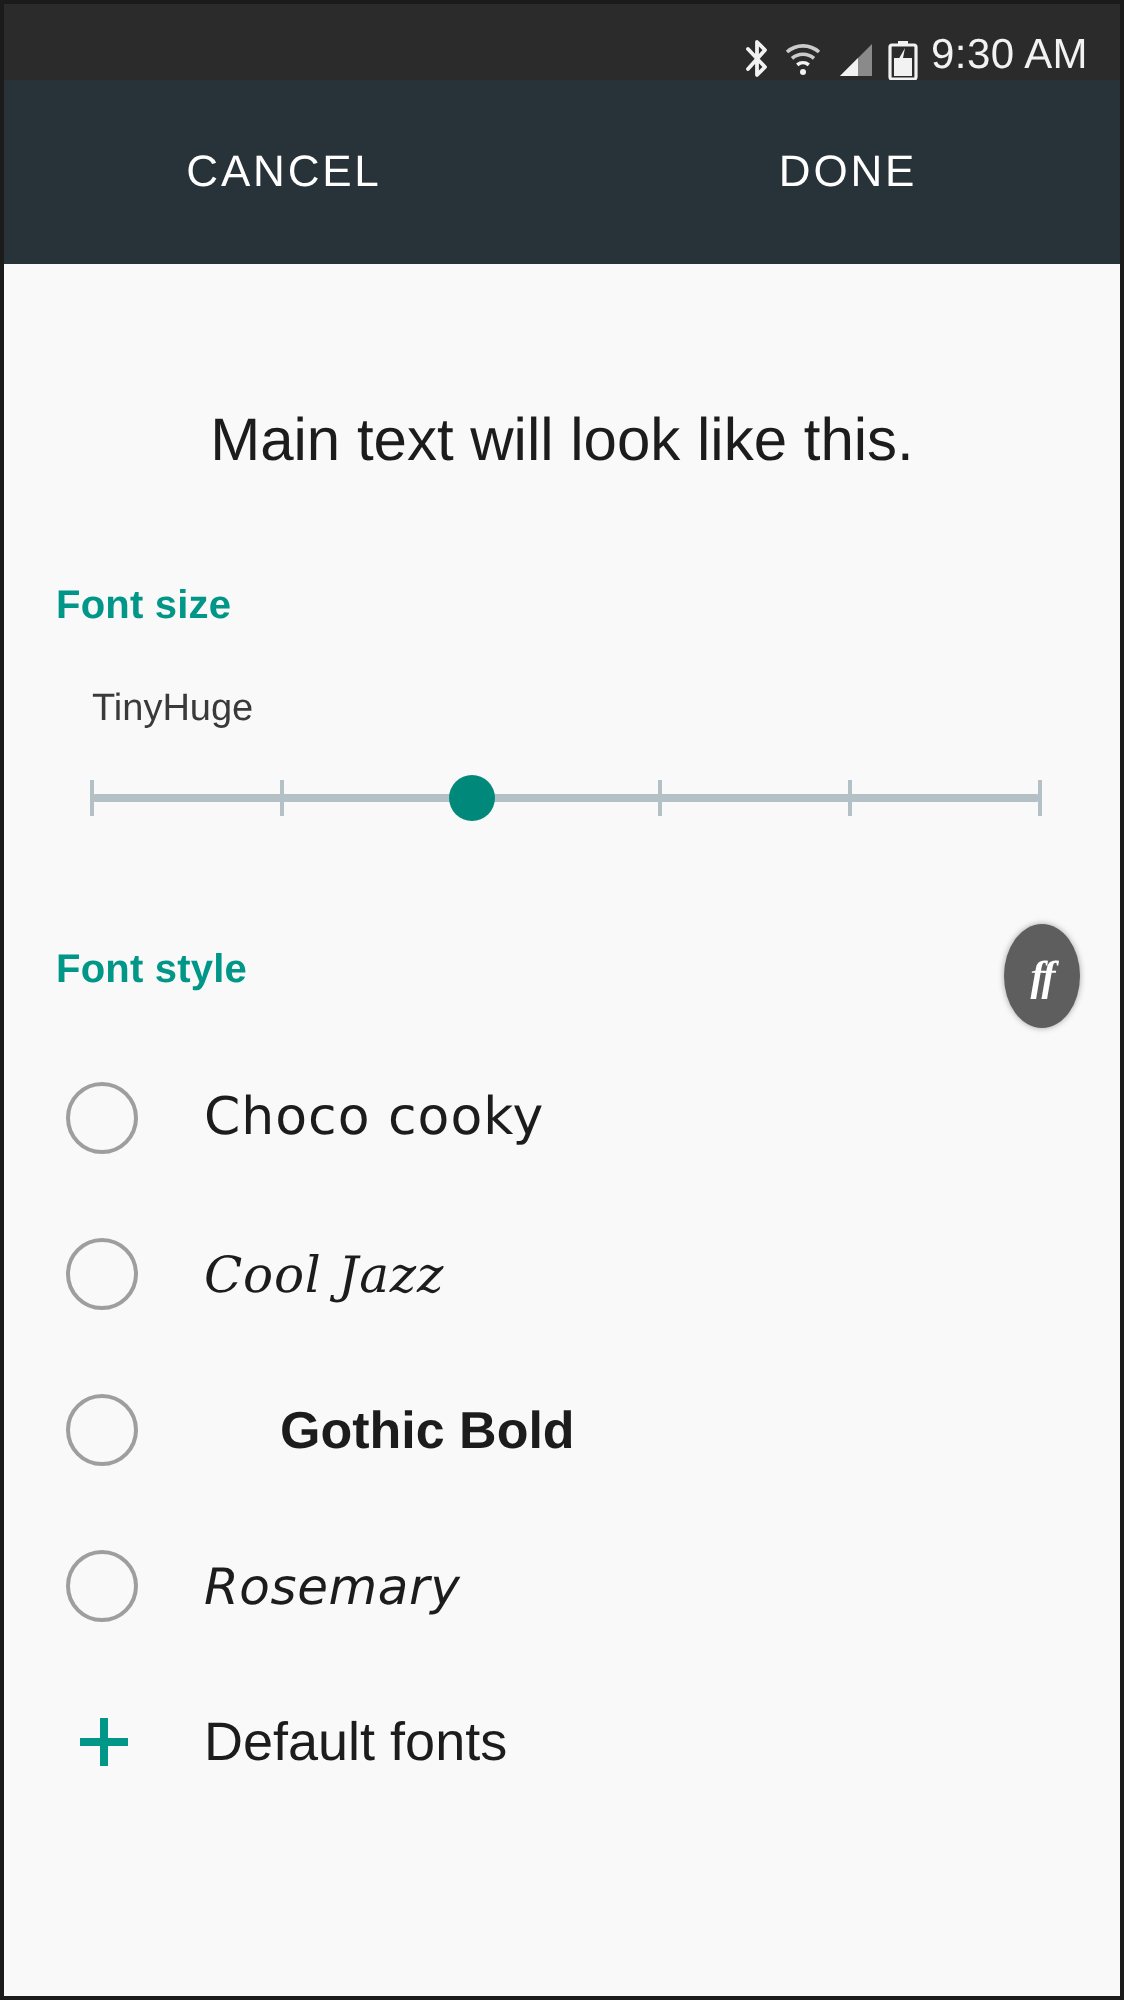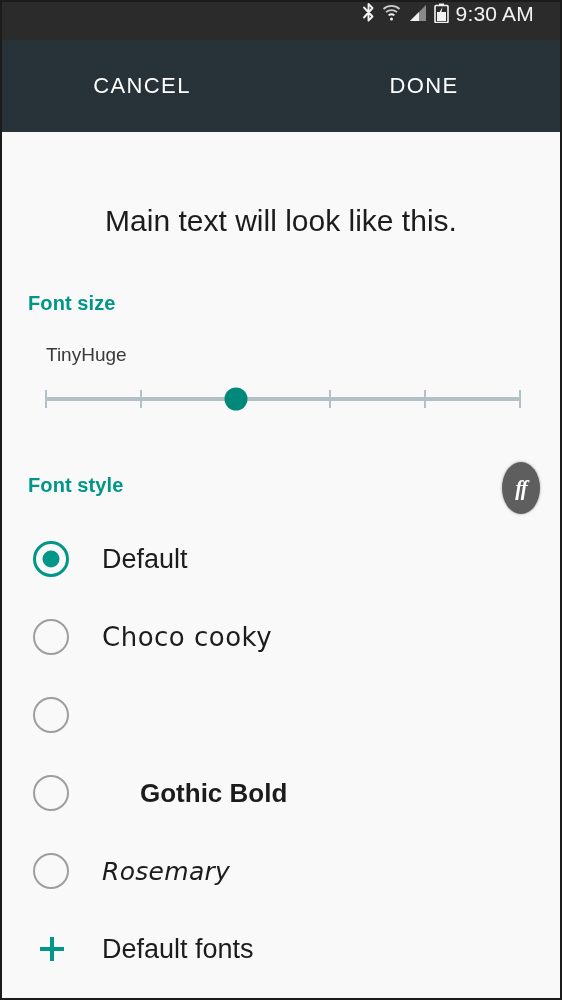--- a/index.html
+++ b/index.html
@@ -21,23 +21,23 @@
     background: #f8f8f8;
     overflow: hidden;
   }
 
   
   .status-bar {
     position: relative;
     height: 38px;
     background: #2b2b2b;
     display: flex;
-    align-items: flex-start;
+    align-items: flex-end;
     justify-content: flex-end;
-    padding-right: 26px;
+    padding-right: 16px;
     box-sizing: border-box;
   }
   .status-icons {
     display: flex;
     align-items: center;
     gap: 7px;
   }
   .status-icons svg { display: block; }
   .status-time {
     color: #f2f2f2;
@@ -322,29 +322,26 @@
     </div>
 
     <div class="section-label label-font-style">Font style</div>
 
     <div class="ff-badge">
       <span>ff</span>
     </div>
 
     <div class="font-list" id="font-list">
         <div class="font-row">
-          <div class="radio checked"></div>
-          <div class="font-name f-default">Default</div>
+          <div class="radio"></div>
+          <div class="font-name f-choco">Choco cooky</div>
         </div>
         <div class="font-row">
           <div class="radio"></div>
-          <div class="font-name f-choco">Choco cooky</div>
-        </div>
-        <div class="font-row">
-          <div class="radio"></div>
+          <div class="font-name f-cooljazz">Cool Jazz</div>
         </div>
         <div class="font-row">
           <div class="radio"></div>
           <div class="font-name f-gothic">Gothic Bold</div>
         </div>
         <div class="font-row">
           <div class="radio"></div>
           <div class="font-name f-rosemary">Rosemary</div>
         </div>
         <div class="download-row">

